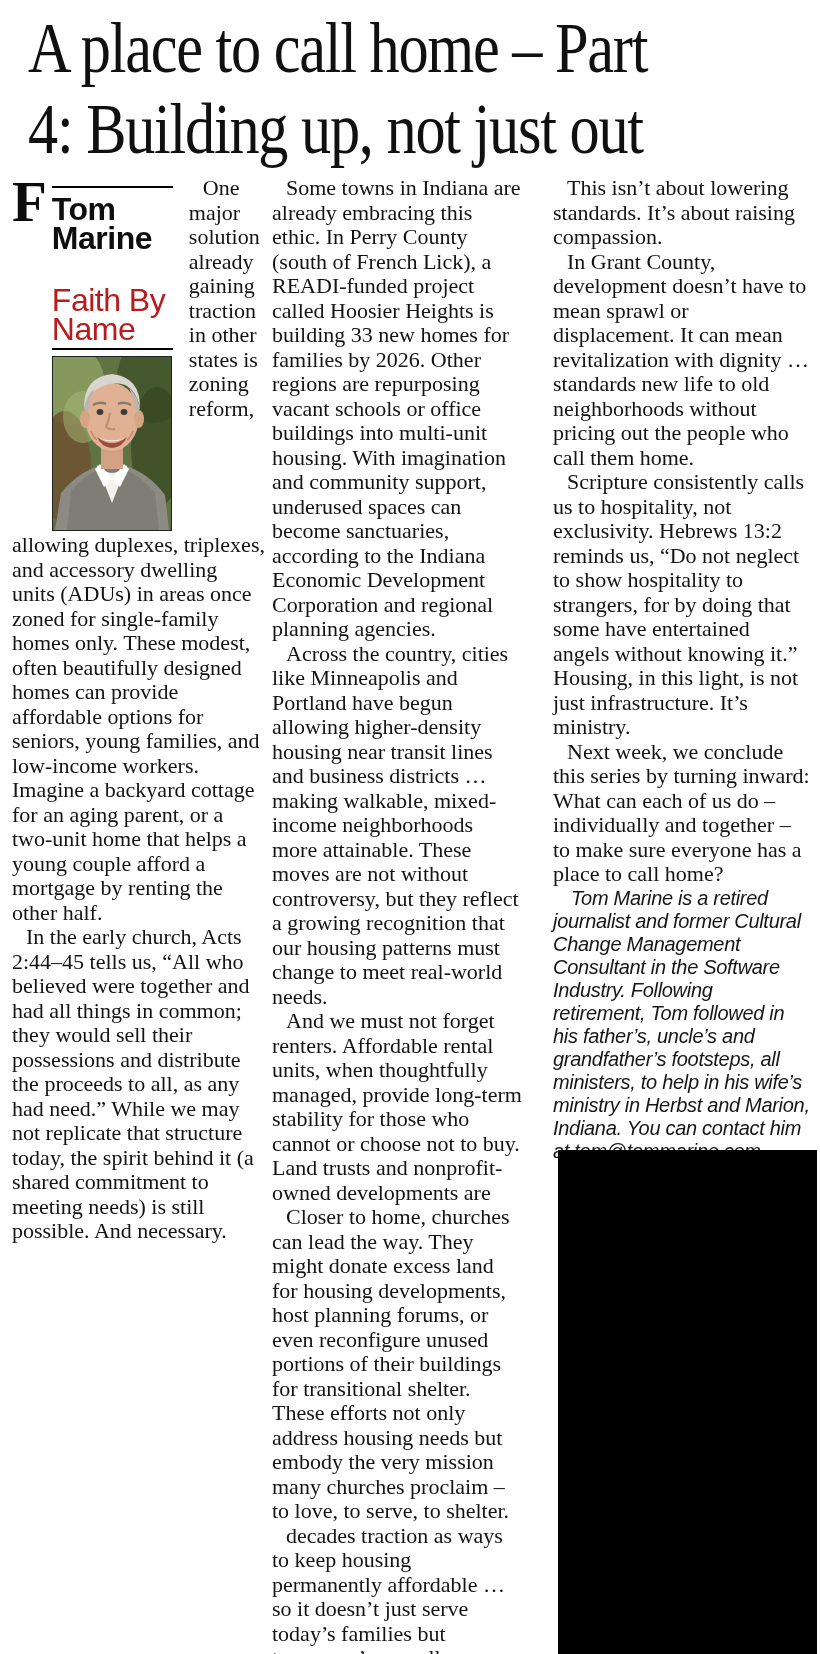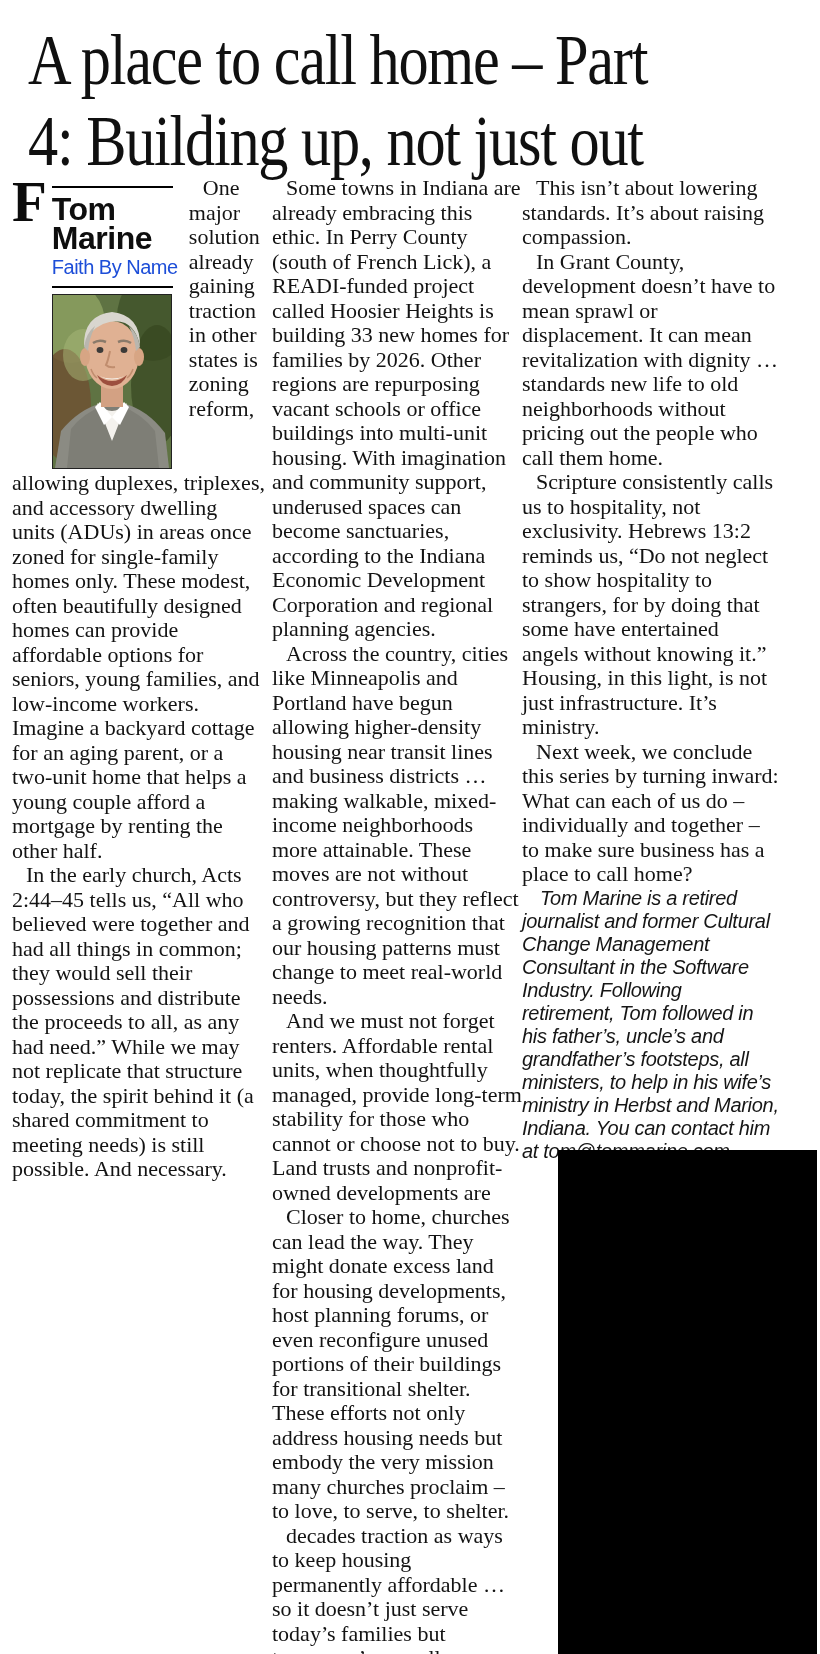--- a/index.html
+++ b/index.html
@@ -6,40 +6,40 @@
   html, body { margin: 0; padding: 0; }
   body {
     width: 820px; height: 1654px;
     background: #ffffff;
     color: #131313;
     font-family: "Liberation Serif", serif;
     position: relative;
     overflow: hidden;
   }
   .headline {
-    position: absolute; left: 28px; top: 20px; width: 792px; font-family: Liberation Serif, serif;
+    position: absolute; left: 28px; top: 8px; width: 792px; font-family: Liberation Serif, serif;
   }
   .headline .hl {
     display: block;
     font-size: 71px;
     line-height: 81px;
     letter-spacing: -1.5px;
     white-space: nowrap;
     transform: scaleX(0.85);
     transform-origin: 0 50%;
     color: #101010;
   }
   .col {
     position: absolute; top: 176px;
     font-size: 22px; line-height: 24.5px;
     text-align: left;
   }
   #col1 { left: 12px;  width: 253px; }
   #col2 { left: 272px; width: 251px; }
-  #col3 { left: 522px; width: 257px; }
+  #col3 { left: 553px; width: 257px; }
   .para { margin: 0; text-indent: 14px; }
   .para.no-indent { text-indent: 0; }
   .dropcap {
     float: left;
     font-size: 57px; line-height: 45px;
     font-weight: bold;
     padding: 3px 5px 0 0;
     color: #0c0c0c;
   }
   .inset {
@@ -59,23 +59,24 @@
     display: block;
     font-family: "Liberation Sans", sans-serif;
     font-weight: bold;
     font-size: 32px; line-height: 29px;
     letter-spacing: -0.5px;
     color: #0e0e0e;
   }
   .inset-colname {
     display: block;
     font-family: "Liberation Sans", sans-serif;
-    font-size: 20px; line-height: 29px;
+    font-size: 32px; line-height: 29px;
     letter-spacing: -0.5px;
-    color: #1d4ed8;
+    color: #b91c1c;
+    margin-top: 33px;
   }
   .photo-frame {
     display: block;
     width: 120px; height: 175px;
     border: 1px solid #222;
     margin-top: 6px;
     overflow: hidden;
     background: #5c7045;
   }
   .photo-frame svg { display: block; }
@@ -153,17 +154,17 @@
   <p class="para">Across the country, cities like Minneapolis and Portland have begun allowing higher-density housing near transit lines and business districts … making walkable, mixed-income neighborhoods more attainable. These moves are not without controversy, but they reflect a growing recognition that our housing patterns must change to meet real-world needs.</p>
   <p class="para">And we must not forget renters. Affordable rental units, when thoughtfully managed, provide long-term stability for those who cannot or choose not to buy. Land trusts and nonprofit-owned developments are</p>
   <p class="para">Closer to home, churches can lead the way. They might donate excess land for housing developments, host planning forums, or even reconfigure unused portions of their buildings for transitional shelter. These efforts not only address housing needs but embody the very mission many churches proclaim – to love, to serve, to shelter.</p>
   <p class="para">decades traction as ways to keep housing permanently affordable … so it doesn’t just serve today’s families but tomorrow’s as well.</p>
 </section>
 
 <section class="col" id="col3">
   <p class="para">This isn’t about lowering standards. It’s about raising compassion.</p>
   <p class="para">In Grant County, development doesn’t have to mean sprawl or displacement. It can mean revitalization with dignity … standards new life to old neighborhoods without pricing out the people who call them home.</p>
   <p class="para">Scripture consistently calls us to hospitality, not exclusivity. Hebrews 13:2 reminds us, “Do not neglect to show hospitality to strangers, for by doing that some have entertained angels without knowing it.” Housing, in this light, is not just infrastructure. It’s ministry.</p>
-  <p class="para">Next week, we conclude this series by turning inward: What can each of us do – individually and together – to make sure business has a place to call home?</p>
+  <p class="para">Next week, we conclude this series by turning inward: What can each of us do – individually and together – to make sure everyone has a place to call home?</p>
   <p class="bio">Tom Marine is a retired journalist and former Cultural Change Management Consultant in the Software Industry. Following retirement, Tom followed in his father’s, uncle’s and grandfather’s footsteps, all ministers, to help in his wife’s ministry in Herbst and Marion, Indiana. You can contact him at tom@tommarine.com.</p>
 </section>
 
 <div class="redacted" style="background-color: rgb(0, 0, 0);"></div>
 
 </body></html>

